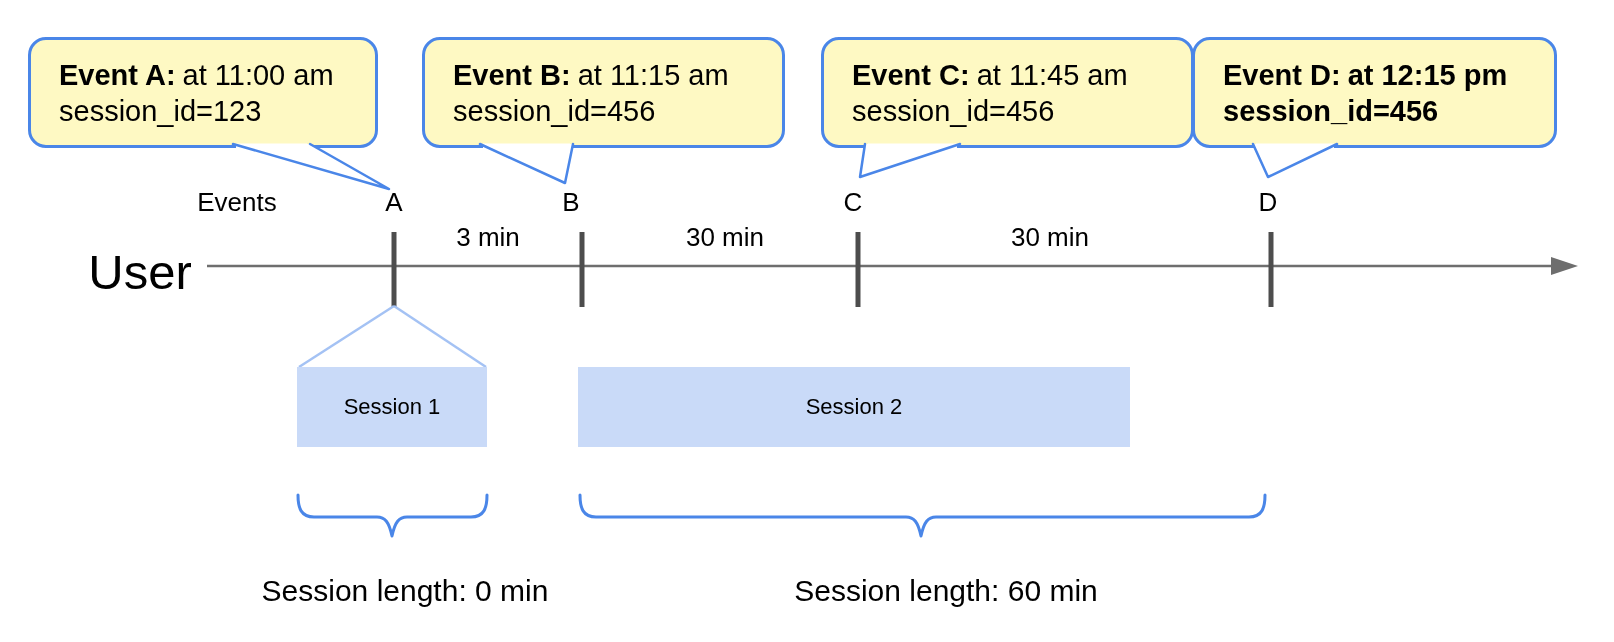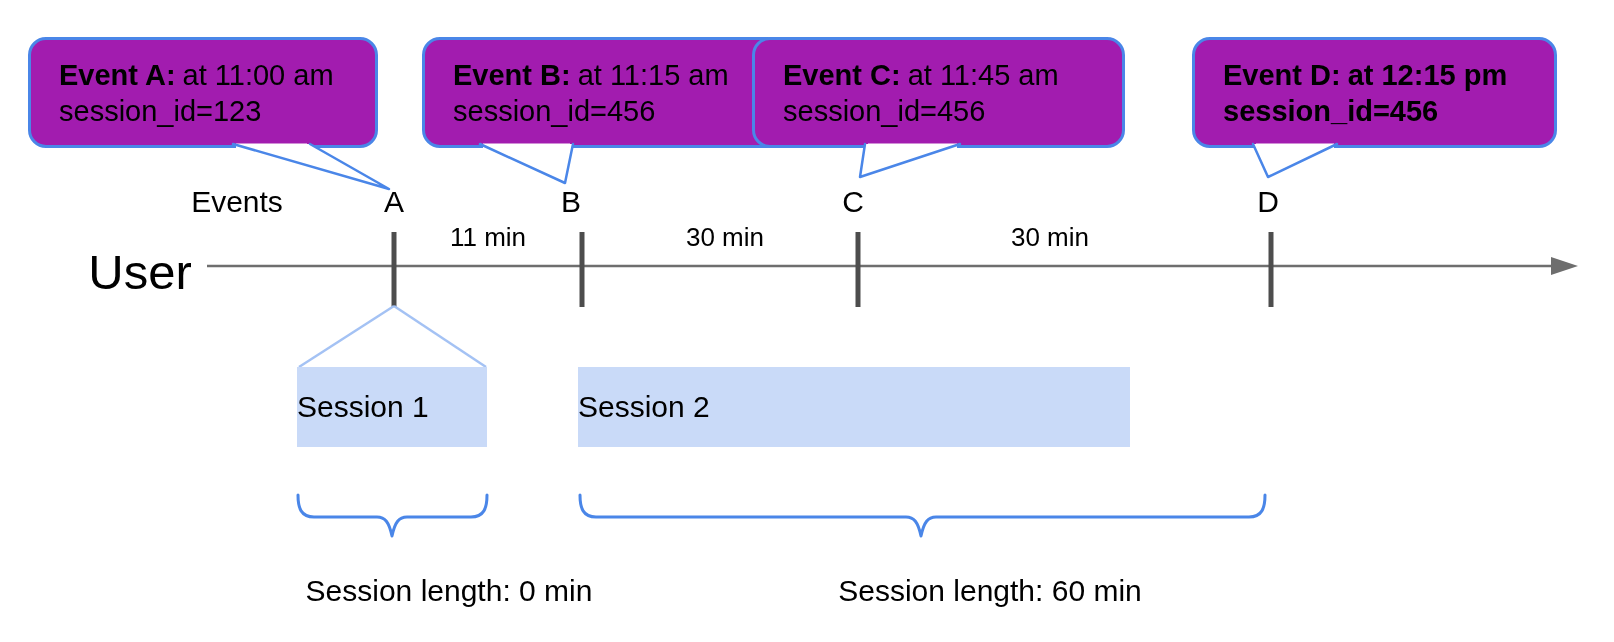--- a/index.html
+++ b/index.html
@@ -10,43 +10,43 @@
     font-family:"Liberation Sans", sans-serif;
     color:var(--text,#000);
     overflow:hidden;
   }
   .layer{position:absolute;left:0;top:0;width:1614px;height:642px;}
   .layer.top{pointer-events:none;z-index:5;}
   
   .bubble{
     position:absolute;
     box-sizing:border-box;
-    background:#a21caf;
+    background:#fef9c3;
     border:3px solid var(--accent,#4a86e8);
     border-radius:18px;
     display:flex;flex-direction:column;justify-content:center;
     padding-left:28px;padding-right:6px;
     font-size:29px;line-height:36px;
     z-index:2;
   }
   .bubble .t{margin-left:7px;}
   
   .session-box{
     position:absolute;
     background:var(--session-fill,#c9daf8);
-    display:flex;align-items:center;justify-content:flex-start;
-    font-size:30px;
+    display:flex;align-items:center;justify-content:center;
+    font-size:22px;
     z-index:1;
   }
   
   .lbl{position:absolute;text-align:center;white-space:nowrap;z-index:3;}
-  .lbl.ev{font-size:30px;line-height:32px;}
+  .lbl.ev{font-size:26px;line-height:32px;}
   .lbl.interval{font-size:26px;line-height:28px;}
   .lbl.axis{font-size:49px;line-height:40px;}
-  .lbl.slen{font-size:30px;line-height:32px;margin-left:44px;}
+  .lbl.slen{font-size:30px;line-height:32px;}
   
   .axis-line{stroke:var(--axis-line,#6e6e6e);stroke-width:2.5;}
   .arrow-head{fill:var(--axis-line,#6e6e6e);}
   .tick{stroke:var(--tick,#4d4d4d);stroke-width:5;}
   .funnel{stroke:var(--funnel,#a4c2f4);stroke-width:2.5;fill:none;}
   .brace{stroke:var(--accent,#4a86e8);stroke-width:3;fill:none;stroke-linecap:round;stroke-linejoin:round;}
   .tail-erase{stroke:#ffffff;stroke-width:6;}
   .tail{fill:#ffffff;stroke:var(--accent,#4a86e8);stroke-width:2.5;stroke-linejoin:round;stroke-linecap:round;}
 </style>
 </head>
@@ -78,36 +78,36 @@
   </div>
 
   <div class="bubble" style="left:28px;top:37px;width:350px;height:111px;">
     <div><b>Event A:</b><span class="t">at 11:00 am</span></div>
     <div>session_id=123</div>
   </div>
   <div class="bubble" style="left:422px;top:37px;width:363px;height:111px;">
     <div><b>Event B:</b><span class="t">at 11:15 am</span></div>
     <div>session_id=456</div>
   </div>
-  <div class="bubble" style="left:752px;top:37px;width:373px;height:111px;">
+  <div class="bubble" style="left:821px;top:37px;width:373px;height:111px;">
     <div><b>Event C:</b><span class="t">at 11:45 am</span></div>
     <div>session_id=456</div>
   </div>
   <div class="bubble" style="left:1192px;top:37px;width:365px;height:111px;font-weight:bold;">
     <div><b>Event D:</b><span class="t">at 12:15 pm</span></div>
     <div>session_id=456</div>
   </div>
 
   <div class="lbl ev" style="left:177px;top:186px;width:120px;">Events</div>
   <div class="lbl ev" style="left:364px;top:186px;width:60px;">A</div>
   <div class="lbl ev" style="left:541px;top:186px;width:60px;">B</div>
   <div class="lbl ev" style="left:823px;top:186px;width:60px;">C</div>
   <div class="lbl ev" style="left:1238px;top:186px;width:60px;">D</div>
 
-  <div class="lbl interval" style="left:428px;top:223px;width:120px;">11 min</div>
+  <div class="lbl interval" style="left:428px;top:223px;width:120px;">3 min</div>
   <div class="lbl interval" style="left:665px;top:223px;width:120px;">30 min</div>
   <div class="lbl interval" style="left:990px;top:223px;width:120px;">30 min</div>
 
   <div class="lbl axis" style="left:70px;top:252px;width:140px;">User</div>
 
   <div class="lbl slen" style="left:255px;top:575px;width:300px;">Session length: 0 min</div>
   <div class="lbl slen" style="left:771px;top:575px;width:350px;">Session length: 60 min</div>
 
   <svg class="layer top" viewBox="0 0 1614 642">
     <line class="tail-erase" x1="236" y1="146.5" x2="307" y2="146.5"></line>

